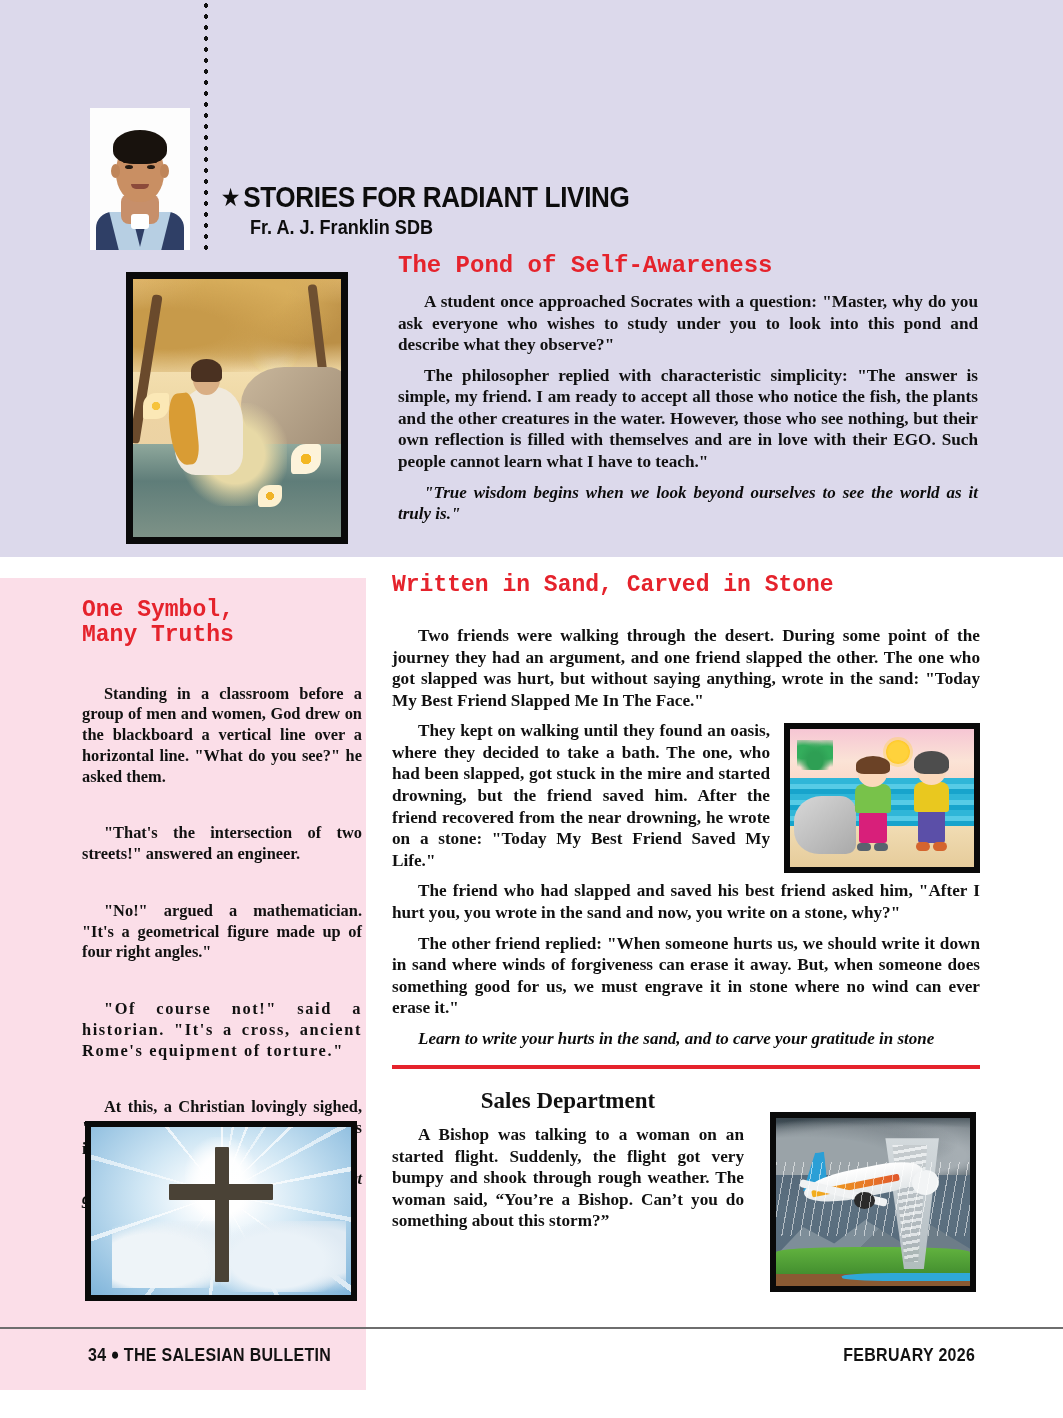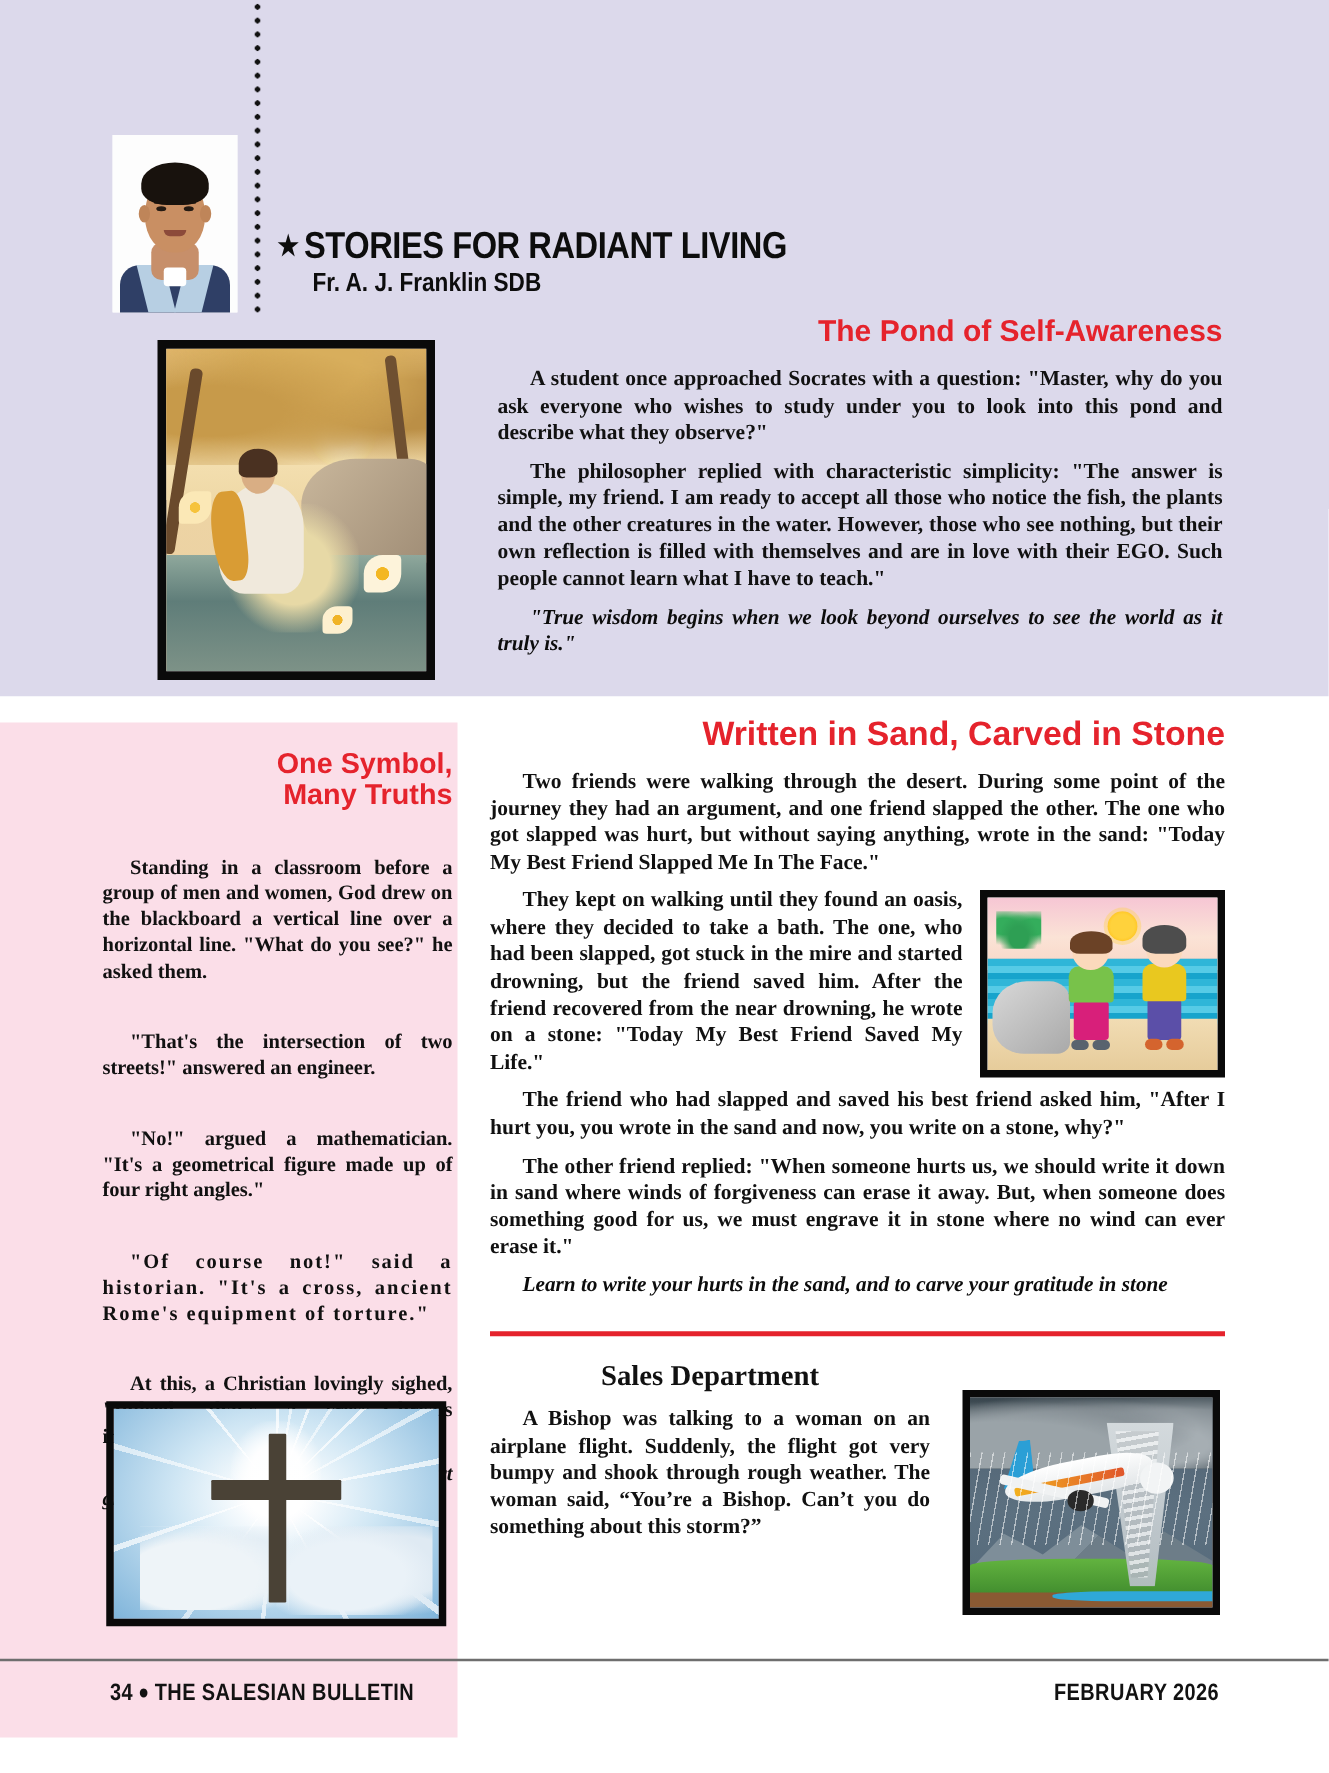--- a/index.html
+++ b/index.html
@@ -59,22 +59,22 @@
   #masthead-title .star{font-size:22px;vertical-align:2px;margin-right:5px;}
   #masthead-author{
     font-family:"Liberation Sans",sans-serif;
     font-weight:bold;font-size:21px;color:#0d0d0d;
     margin-top:4px;margin-left:28px;line-height:1;
     transform:scaleX(.86);transform-origin:left center;white-space:nowrap;
   }
 
   
   .headline{
-    color:#e5232c;font-weight:bold;text-align:right;
-    font-family:Liberation Sans, sans-serif;
+    color:#e5232c;font-weight:bold;text-align:left;
+    font-family:Liberation Mono, monospace;
   }
   p.body{
     margin:0 0 9px 0;text-align:justify;
     font-size:17.2px;line-height:1.255;color:#111;
     text-indent:26px;
     font-weight:bold;
   }
   p.moral{
     margin:0;text-align:justify;font-style:italic;font-weight:bold;
     font-size:17px;line-height:1.26;color:#0c0c0c;text-indent:26px;
@@ -161,21 +161,21 @@
   .cross-cloudB{position:absolute;left:50%;bottom:2%;width:48%;height:42%;
     background:radial-gradient(ellipse at 45% 56%,#eaf2f8 0 48%,rgba(234,242,248,0) 74%),
                radial-gradient(ellipse at 75% 44%,#dfeaf3 0 42%,rgba(223,234,243,0) 72%);}
   .cross-glow{position:absolute;left:36%;top:6%;width:28%;height:50%;
     background:radial-gradient(ellipse,rgba(255,255,255,.95) 0 40%,rgba(255,255,255,0) 75%);}
   .cross-v{position:absolute;left:47.5%;top:12%;width:5.4%;height:80%;background:#4a4236;border-radius:1px;}
   .cross-h{position:absolute;left:30%;top:34%;width:40%;height:9.5%;background:#4a4236;border-radius:1px;}
 
   
   #sand-article{position:absolute;left:392px;top:572px;width:588px;}
-  #sand-headline{font-size:27px;margin-bottom:11px;}
+  #sand-headline{font-size:23px;margin-bottom:27px;}
   #sand-wrap-img{float:right;width:196px;height:150px;margin:3px 0 3px 14px;}
   #sand-figure{
     width:196px;height:150px;border:6px solid #0a0a0a;box-sizing:border-box;
     overflow:hidden;position:relative;background:#ffffff;
   }
   .beach-sky{position:absolute;left:0;top:0;right:0;height:42%;
     background:linear-gradient(#f6c6d4,#fbe3d6 55%,#f9d6c6);}
   .beach-sun{position:absolute;left:52%;top:8%;width:24px;height:24px;border-radius:50%;
     background:radial-gradient(circle,#ffd23c 55%,#ffb703 100%);
     box-shadow:0 0 0 3px rgba(255,210,60,.35);}
@@ -378,21 +378,21 @@
   <p class="body">They kept on walking until they found an oasis, where they decided to take a bath. The one, who had been slapped, got stuck in the mire and started drowning, but the friend saved him. After the friend recovered from the near drowning, he wrote on a stone: "Today My Best Friend Saved My Life."</p>
   <p class="body">The friend who had slapped and saved his best friend asked him, "After I hurt you, you wrote in the sand and now, you write on a stone, why?"</p>
   <p class="body">The other friend replied: "When someone hurts us, we should write it down in sand where winds of forgiveness can erase it away. But, when someone does something good for us, we must engrave it in stone where no wind can ever erase it."</p>
   <p class="moral">Learn to write your hurts in the sand, and to carve your gratitude in stone</p>
 </div>
 <div id="sand-rule"></div>
 
 <div id="sales-article">
   <div id="sales-headline">Sales Department</div>
   <div id="sales-text">
-    <p class="body">A Bishop was talking to a woman on an airplane flight.  Suddenly, the flight got very bumpy and shook through rough weather. The woman said, “You’re a Bishop. Can’t you do something about this storm?”</p>
+    <p class="body">A Bishop was talking to a woman on an started flight.  Suddenly, the flight got very bumpy and shook through rough weather. The woman said, “You’re a Bishop. Can’t you do something about this storm?”</p>
   </div>
 </div>
 
 <div id="storm-figure">
   <div class="storm-clouds"></div>
   <div class="storm-mtn"></div>
   <div class="storm-grass"></div>
   <div class="storm-soil"></div>
   <div class="storm-river"></div>
   <div class="storm-funnel"></div>

